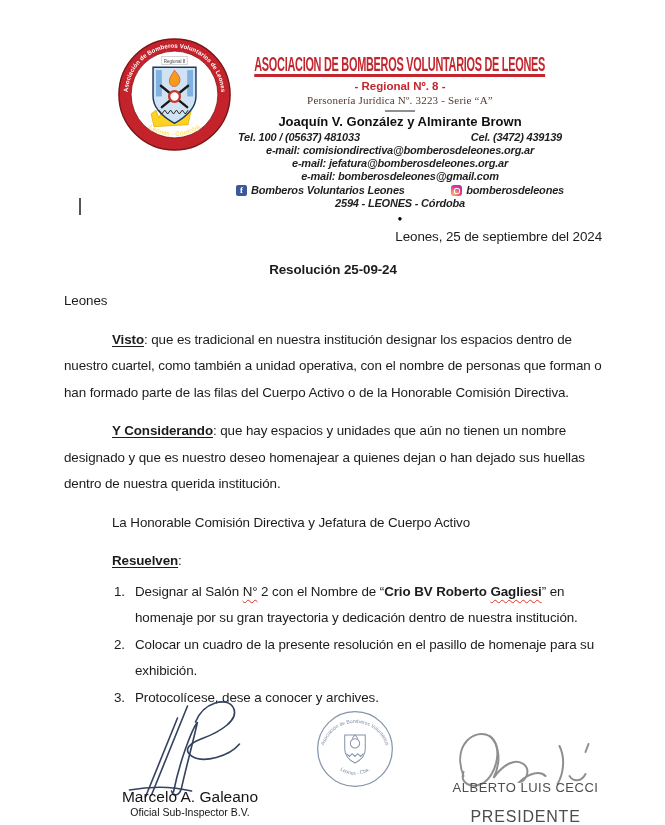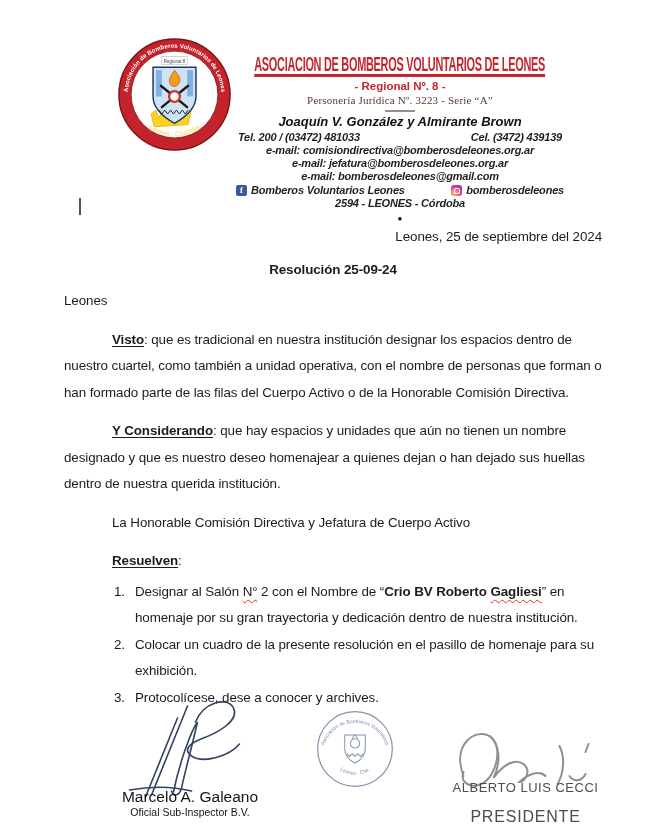--- a/index.html
+++ b/index.html
@@ -11,21 +11,21 @@
   .letterhead { position:absolute; top:36px; left:0; width:100%; }
   .logo { position:absolute; left:116px; top:0px; width:117px; height:117px; }
   .lh-text { margin-left:230px; width:340px; text-align:center; }
   .lh-title-wrap { display:flex; justify-content:center; height:24px; align-items:center;margin-top:16px; }
   .lh-title { white-space:nowrap; width:max-content; font-weight:700; font-size:19.5px; letter-spacing:-0.5px;
               color:#c4262e; transform:scaleX(0.56); transform-origin:50% 50%;
               text-decoration:underline; text-decoration-thickness:2.5px; text-underline-offset:3px; }
   .lh-regional { font-size:11.5px; font-weight:700; color:#c4262e; line-height:14px; margin-top:3px; }
   .lh-legal { font-family:"Liberation Serif", serif; font-size:11px; color:#54392e; line-height:13px; margin-top:1px; letter-spacing:0.2px; }
   .lh-divider { width:30px; height:2px; background:#8f8f8f; margin:3px auto 2px; }
-  .lh-address { font-size:13px; font-weight:700; font-style:italic; color:#111; line-height:15px; }
+  .lh-address { font-size:13px; font-weight:700; color:#111; line-height:15px; }
   .lh-it { font-size:11px; font-weight:700; font-style:italic; color:#1f1f1f; line-height:13px; letter-spacing:-0.2px; }
   .lh-phones { display:flex; justify-content:space-between; padding:0 8px; margin-top:2px; }
   .lh-social { display:flex; justify-content:space-between; padding:0 6px; align-items:center; margin-top:1px; }
   .soc { display:flex; gap:4px; align-items:center; }
   .fb-icon { width:11px; height:11px; background:#3b5998; color:#fff; border-radius:2px;
              font:700 9px/11px "Liberation Serif", serif; font-style:normal; text-align:center; display:inline-block; }
   .ig-icon { width:11px; height:11px; border-radius:3px; position:relative; display:inline-block;
              background:radial-gradient(circle at 30% 75%, #fec564, #dd3397 60%, #8a3ab9); }
   .ig-icon::after { content:""; position:absolute; inset:2.5px; border:1.2px solid #fff; border-radius:2px; }
   .lh-bullet { font-size:8px; line-height:9px; margin-top:4px; color:#000; }
@@ -95,21 +95,21 @@
 
     <div class="lh-text">
       <div class="lh-title-wrap">
           <div class="lh-title">ASOCIACION DE BOMBEROS VOLUNTARIOS DE LEONES</div>
         </div>
       <div class="lh-regional">- Regional Nº. 8 -</div>
       <div class="lh-legal">Personería Jurídica Nº. 3223 - Serie “A”</div>
       <div class="lh-divider"></div>
       <div class="lh-address">Joaquín V. González y Almirante Brown</div>
       <div class="lh-it lh-phones">
-          <span>Tel. 200 / (03472) 481033</span>
+          <span>Tel. 100 / (05637) 481033</span>
           <span>Cel. (3472) 439139</span>
         </div>
       <div class="lh-it">e-mail: comisiondirectiva@bomberosdeleones.org.ar</div>
       <div class="lh-it">e-mail: jefatura@bomberosdeleones.org.ar</div>
       <div class="lh-it">e-mail: bomberosdeleones@gmail.com</div>
       <div class="lh-it lh-social">
         <span class="soc">
             <span class="fb-icon">f</span>
             <span>Bomberos Voluntarios Leones</span>
           </span>

